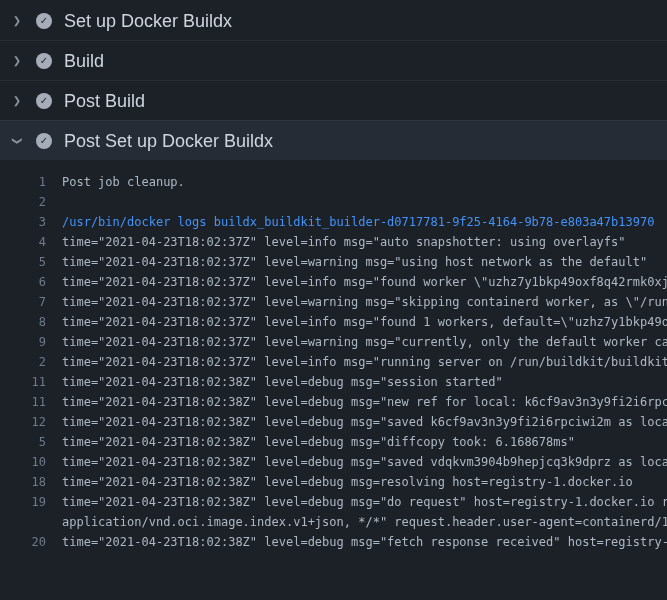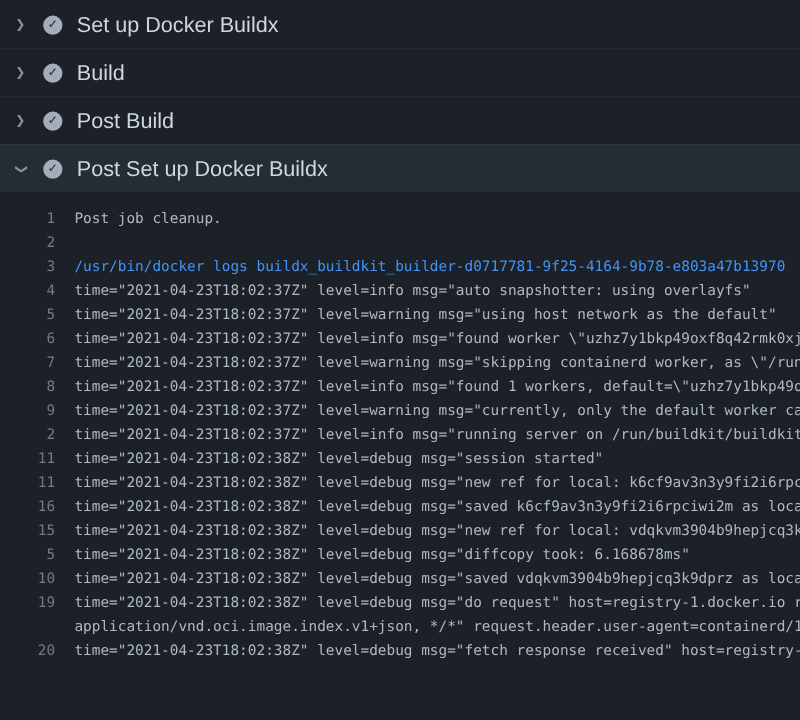--- a/index.html
+++ b/index.html
@@ -119,20 +119,20 @@
     <div class="logrow command"><span class="linenum">3</span><span class="logtext">/usr/bin/docker logs buildx_buildkit_builder-d0717781-9f25-4164-9b78-e803a47b13970</span></div>
     <div class="logrow plain"><span class="linenum">4</span><span class="logtext">time="2021-04-23T18:02:37Z" level=info msg="auto snapshotter: using overlayfs"</span></div>
     <div class="logrow plain"><span class="linenum">5</span><span class="logtext">time="2021-04-23T18:02:37Z" level=warning msg="using host network as the default"</span></div>
     <div class="logrow plain"><span class="linenum">6</span><span class="logtext">time="2021-04-23T18:02:37Z" level=info msg="found worker \"uzhz7y1bkp49oxf8q42rmk0xj</span></div>
     <div class="logrow plain"><span class="linenum">7</span><span class="logtext">time="2021-04-23T18:02:37Z" level=warning msg="skipping containerd worker, as \"/run</span></div>
     <div class="logrow plain"><span class="linenum">8</span><span class="logtext">time="2021-04-23T18:02:37Z" level=info msg="found 1 workers, default=\"uzhz7y1bkp49o</span></div>
     <div class="logrow plain"><span class="linenum">9</span><span class="logtext">time="2021-04-23T18:02:37Z" level=warning msg="currently, only the default worker ca</span></div>
     <div class="logrow plain"><span class="linenum">2</span><span class="logtext">time="2021-04-23T18:02:37Z" level=info msg="running server on /run/buildkit/buildkit</span></div>
     <div class="logrow plain"><span class="linenum">11</span><span class="logtext">time="2021-04-23T18:02:38Z" level=debug msg="session started"</span></div>
     <div class="logrow plain"><span class="linenum">11</span><span class="logtext">time="2021-04-23T18:02:38Z" level=debug msg="new ref for local: k6cf9av3n3y9fi2i6rpc</span></div>
-    <div class="logrow plain"><span class="linenum">16</span><span class="logtext">time="2021-04-23T18:02:38Z" level=debug msg="saved k6cf9av3n3y9fi2i6rpciwi2m as loca</span></div>
-    <div class="logrow plain"><span class="linenum">15</span><span class="logtext">time="2021-04-23T18:02:38Z" level=debug msg="new ref for local: vdqkvm3904b9hepjcq3k</span></div>
+    <div class="logrow plain"><span class="linenum">12</span><span class="logtext">time="2021-04-23T18:02:38Z" level=debug msg="saved k6cf9av3n3y9fi2i6rpciwi2m as loca</span></div>
     <div class="logrow plain"><span class="linenum">5</span><span class="logtext">time="2021-04-23T18:02:38Z" level=debug msg="diffcopy took: 6.168678ms"</span></div>
     <div class="logrow plain"><span class="linenum">10</span><span class="logtext">time="2021-04-23T18:02:38Z" level=debug msg="saved vdqkvm3904b9hepjcq3k9dprz as loca</span></div>
+    <div class="logrow plain"><span class="linenum">18</span><span class="logtext">time="2021-04-23T18:02:38Z" level=debug msg=resolving host=registry-1.docker.io</span></div>
     <div class="logrow plain"><span class="linenum">19</span><span class="logtext">time="2021-04-23T18:02:38Z" level=debug msg="do request" host=registry-1.docker.io r</span></div>
     <div class="logrow plain"><span class="linenum"></span><span class="logtext">application/vnd.oci.image.index.v1+json, */*" request.header.user-agent=containerd/1.4</span></div>
     <div class="logrow plain"><span class="linenum">20</span><span class="logtext">time="2021-04-23T18:02:38Z" level=debug msg="fetch response received" host=registry-</span></div>
   </div>
 
 </body></html>

